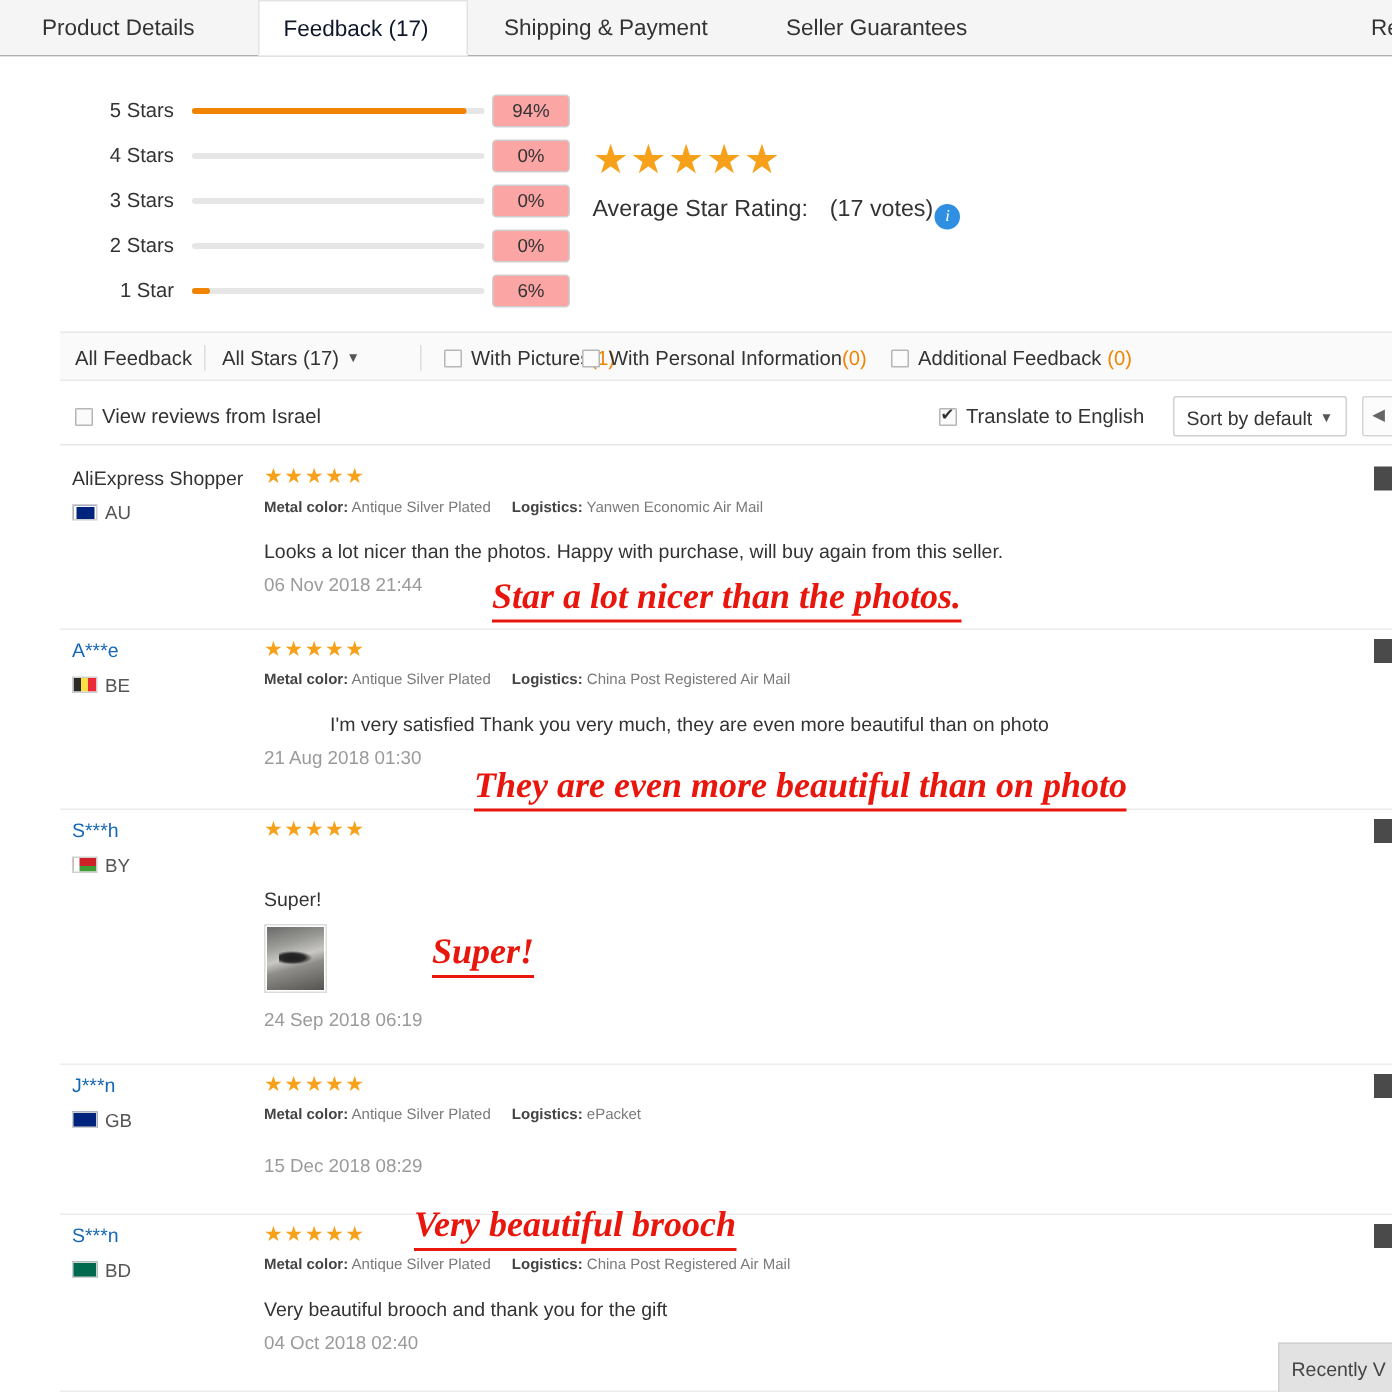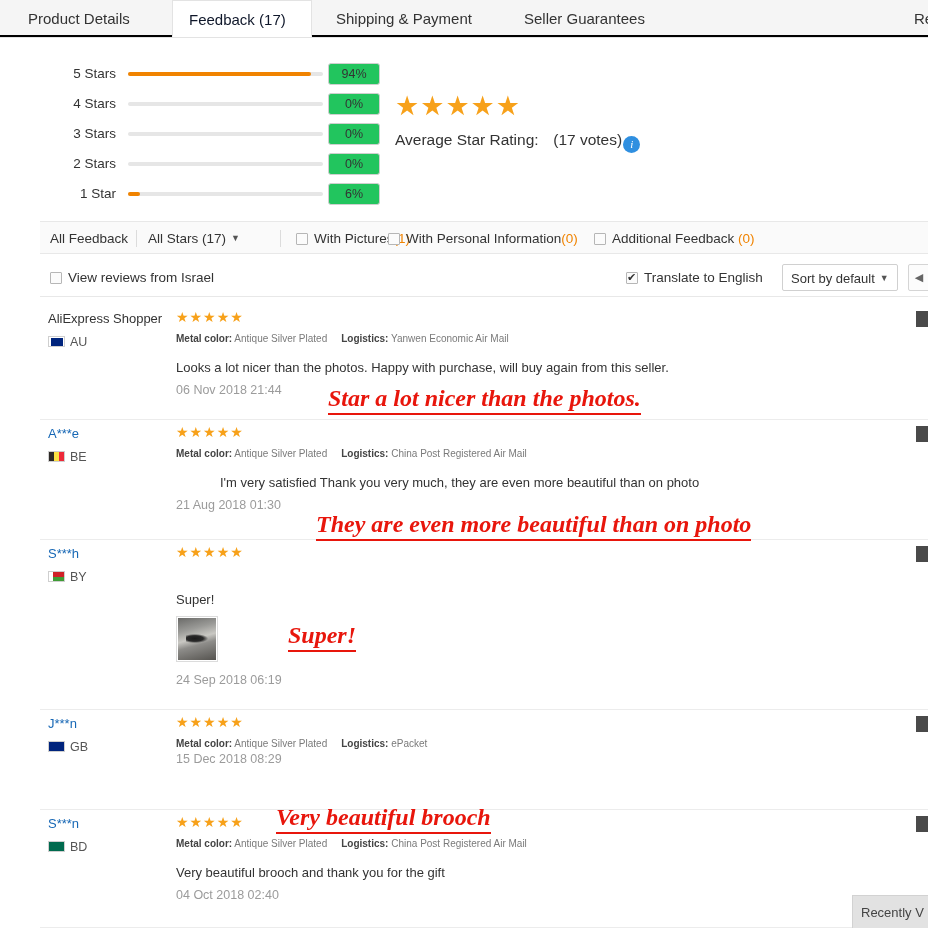--- a/index.html
+++ b/index.html
@@ -8,21 +8,21 @@
     background: #ffffff;
     font-family: "Liberation Sans", "DejaVu Sans", sans-serif;
     overflow: hidden;
   }
   .page { position: relative; width: 928px; height: 928px; background:#fff; }
 
   
   .tabbar {
     position: absolute; left: 0; top: 0; width: 928px; height: 38px;
     background: #f5f5f5;
-    border-bottom: 3px solid #000000;
+    border-bottom: 1px solid #000000;
     box-sizing: border-box;
   }
   .tabbar-inner { position: relative; height: 38px; }
   .tab {
     position: absolute; top: 0; height: 37px; line-height: 37px;
     font-size: 15px; color: #333; white-space: nowrap;
     padding: 0 16px; box-sizing: border-box; cursor: pointer;
   }
   .tab.active {
     background: #ffffff;
@@ -42,21 +42,21 @@
     position: absolute; left: 0; top: 0; width: 76px; text-align: right;
     font-size: 13.5px; color: #333; line-height: 22px;
   }
   .bartrack {
     position: absolute; left: 88px; top: 9px; width: 195px; height: 4px;
     background: #e6e6e6; border-radius: 2px;
   }
   .barfill { position:absolute; left:0; top:0; height:4px; background:#f08300; border-radius:2px; }
   .barpct {
     position: absolute; left: 288px; top: 0px; width: 50px; height: 20px;
-    border: 1px solid #cfcfcf; border-radius: 3px; background:#22c55e;
+    border: 1px solid #cfcfcf; border-radius: 3px; background:#fca5a5;
     font-size: 12.5px; color: #333; text-align: center; line-height: 20px;
   }
 
   .avgbox { position: absolute; left: 395px; top: 52px; width: 300px; }
   .avgstars { font-size: 27px; color: #f7a11a; letter-spacing: 1px; line-height: 30px; height:32px; }
   .avgtext { font-size: 15.5px; color: #333; margin-top: 8px; white-space: nowrap; }
   .avgtext .votes { color:#333; }
   .infoicon {
     display: inline-block; width: 17px; height: 17px; border-radius: 50%;
     background: #2f8fe0; color: #fff; font-size: 11px; font-style: italic;
@@ -279,21 +279,21 @@
         </div>
         <div class="rv-date" style="top: 133px;">24 Sep 2018 06:19</div>
         <div class="rv-right"></div>
         <div class="rv-divider" style="top: 169px;"></div>
       </div>
       <div class="review" style="top: 710px; height: 100px;">
         <div class="rv-user link">J***n</div>
         <div class="rv-country"><span class="flag" style="background:#00247d;box-shadow:inset 0 0 0 0 #fff;"></span><span>GB</span></div>
         <div class="rv-stars">★★★★★</div>
         <div class="rv-meta"><b>Metal color:</b> <span>Antique Silver Plated</span><span class="gap"></span><b>Logistics:</b> <span>ePacket</span></div>
-        <div class="rv-date" style="top: 42px;">15 Dec 2018 08:29</div>
+        <div class="rv-date" style="top: 60px;">15 Dec 2018 08:29</div>
         <div class="rv-right"></div>
         <div class="rv-divider" style="top: 99px;"></div>
       </div>
       <div class="review" style="top: 810px; height: 118px;">
         <div class="rv-user link">S***n</div>
         <div class="rv-country"><span class="flag" style="background:#006a4e;"></span><span>BD</span></div>
         <div class="rv-stars">★★★★★</div>
         <div class="rv-meta"><b>Metal color:</b> <span>Antique Silver Plated</span><span class="gap"></span><b>Logistics:</b> <span>China Post Registered Air Mail</span></div>
         <div class="rv-text" style="top: 55px;">Very beautiful brooch and thank you for the gift</div>
         <div class="rv-date" style="top: 78px;">04 Oct 2018 02:40</div>

